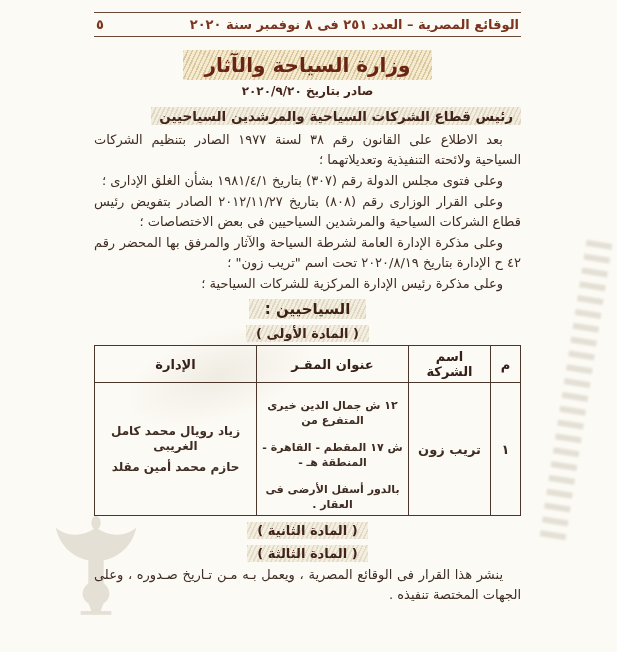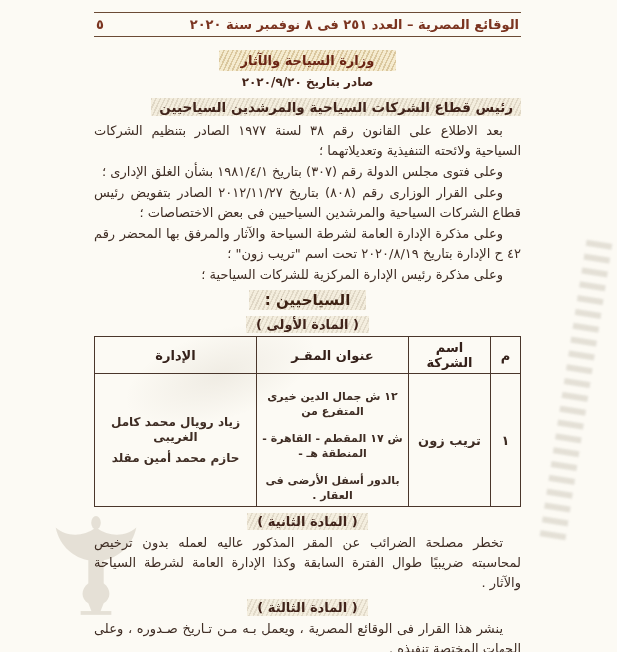--- a/index.html
+++ b/index.html
@@ -22,21 +22,21 @@
     border-bottom:1.5px solid #6b4a35;
     padding:4px 2px;
     font-size:13px;font-weight:bold;color:#7b3420;
   }
   .masthead .pagenum{font-size:13px;color:#7b3420;}
 
   
   .title-block{margin-top:13px;text-align:center;}
   .ministry{
     display:inline-block;
-    font-size:13px;font-weight:bold;color:#6a2414;
+    font-size:20px;font-weight:bold;color:#6a2414;
     padding:3px 22px;
     letter-spacing:.5px;
     background-image:repeating-linear-gradient(115deg,rgba(191,158,88,.55) 0 1.5px,rgba(244,233,203,.9) 1.5px 4px);
     border-radius:2px;
   }
   .sector{margin-top:6px;font-size:13.5px;font-weight:bold;color:#46251a;}
   .decision{margin-top:5px;font-size:15px;font-weight:bold;color:#6a2414;}
   .issued{margin-top:4px;font-size:12px;font-weight:bold;color:#46251a;}
   .issuer-row{margin-top:8px;text-align:right;}
   .issuer{
@@ -177,21 +177,20 @@
             <div>زياد رويال محمد كامل الغريبى</div>
             <div>حازم محمد أمين مقلد</div>
           </td>
         </tr>
       </tbody>
     </table>
 
     <div class="article-heading-row">
       <span class="article-heading">( المادة الثانية )</span>
     </div>
-    <p class="article-body">تخطر مصلحة الضرائب عن المقر المذكور عاليه لعمله بدون ترخيص لمحاسبته ضريبيًا طوال الفترة السابقة وكذا الإدارة العامة لشرطة السياحة والآثار .</p>
 
     <div class="article-heading-row">
       <span class="article-heading">( المادة الثالثة )</span>
     </div>
     <p class="article-body">ينشر هذا القرار فى الوقائع المصرية ، ويعمل بـه مـن تـاريخ صـدوره ، وعلى الجهات المختصة تنفيذه .</p>
 
   </div>
 </div>
 
 </body></html>

